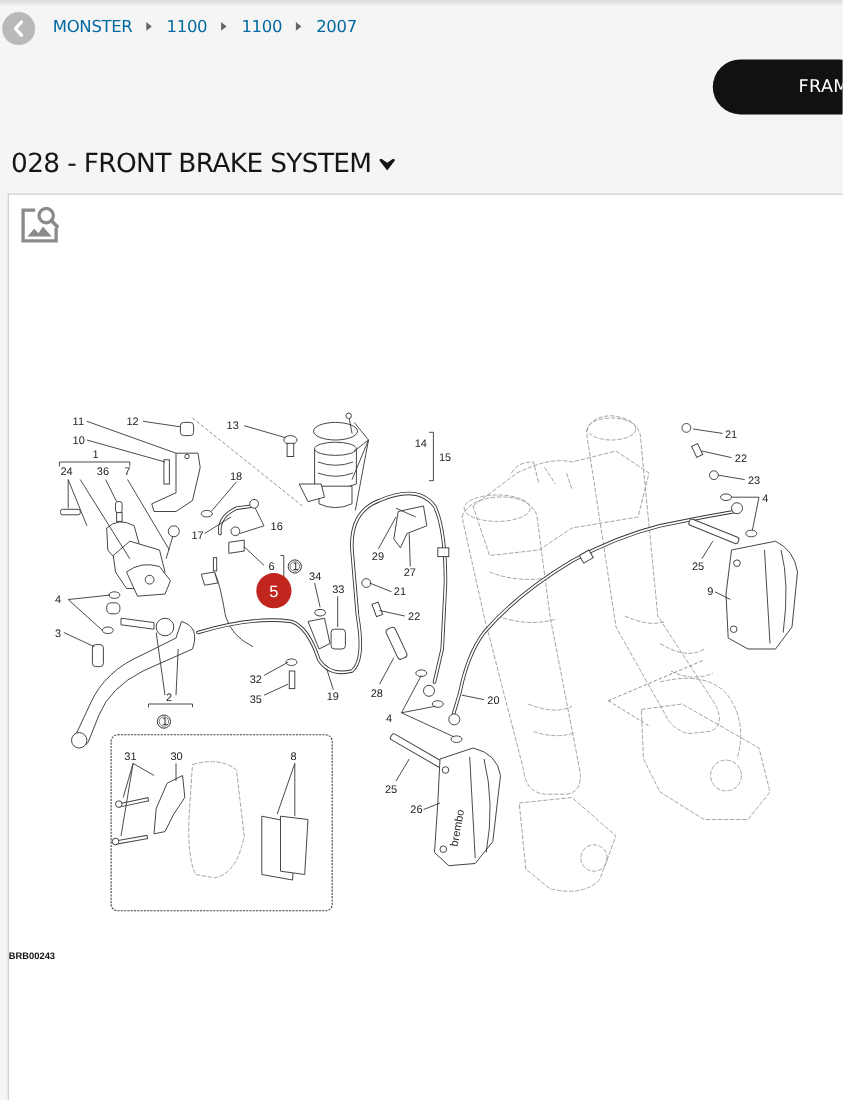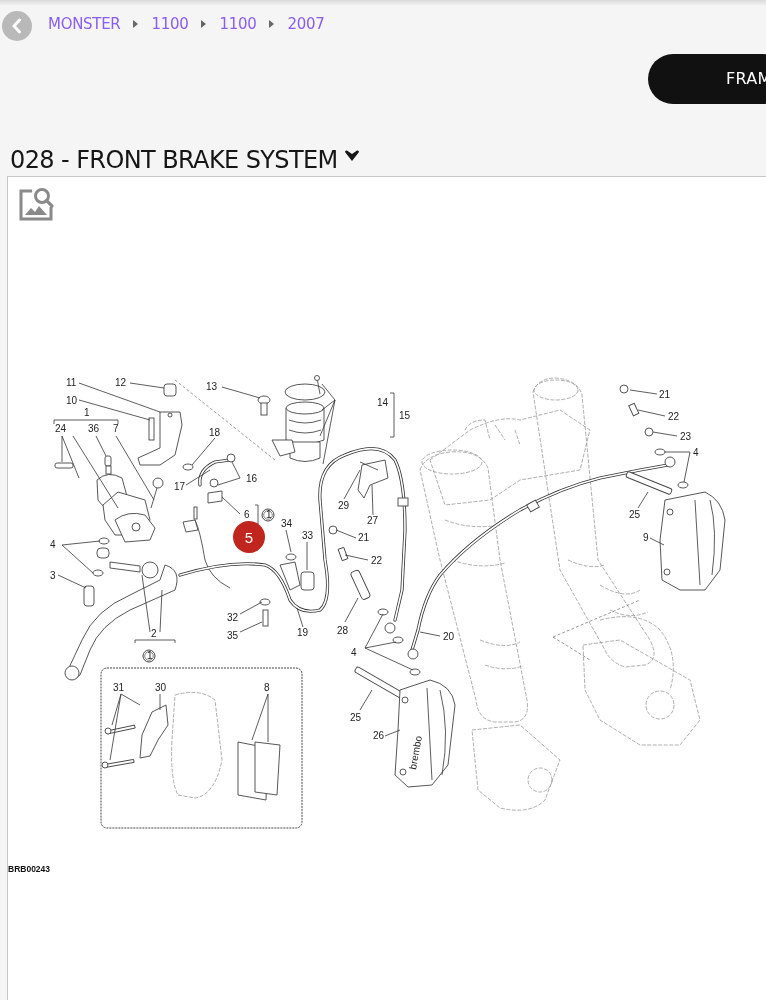--- a/index.html
+++ b/index.html
@@ -4,29 +4,29 @@
 <style>
   html, body { margin:0; padding:0; }
   body { width:766px; height:1000px; background:#f5f5f5; overflow:hidden; position:relative;
          font-family:"DejaVu Sans", sans-serif; color:#1a1a1a; }
   .topshadow { position:absolute; left:0; top:0; width:766px; height:6px;
                background:linear-gradient(#d9d9d9, rgba(245,245,245,0)); }
   .back-btn { position:absolute; left:2px; top:11px; width:30px; height:30px; border-radius:50%;
               background:#b9b9b9; display:flex; align-items:center; justify-content:center; cursor:pointer; }
   .breadcrumb { position:absolute; left:48px; top:15px; display:flex; align-items:center; font-size:15px;
                 letter-spacing:-0.3px; }
-  .crumb { color:#8b5cf6; cursor:pointer; }
+  .crumb { color:#0369a1; cursor:pointer; }
   .sep { display:inline-block; width:0; height:0; border-top:4px solid transparent; border-bottom:4px solid transparent;
          border-left:5px solid #666; margin:0 13px; }
   .frame-btn { position:absolute; left:648px; top:54px; width:140px; height:50px; background:#111;
                border-radius:25px; color:#fff; font-size:16px; line-height:50px; padding-left:78px;
                box-sizing:border-box; white-space:nowrap; cursor:pointer; letter-spacing:0.3px; }
   .frame-btn span { position:absolute; left:78px; }
   .title-row { position:absolute; left:10px; top:134px; display:flex; align-items:center; cursor:pointer; }
-  .title { font-size:24px; letter-spacing:-0.6px; color:#161616;margin-top:12px; }
+  .title { font-size:24px; letter-spacing:-0.6px; color:#161616; }
   .caret { margin-left:6px; margin-top:4px; }
   .diagram-box { position:absolute; left:7px; top:176px; width:770px; height:830px; background:#fff;
                  border:1px solid #c8c8c8; border-right:none; box-sizing:border-box; }
   .zoom-icon { position:absolute; left:10px; top:8px; cursor:pointer; }
   svg.drawing { position:absolute; left:0; top:0; }
   .lbl { font-family:"Liberation Sans", sans-serif; font-size:10px; fill:#222; }
   .code { font-family:"Liberation Sans", sans-serif; font-size:8.5px; font-weight:bold; fill:#111; }
   .ln { stroke:#333; stroke-width:0.8; fill:none; }
   .dash { stroke:#555; stroke-width:0.6; fill:none; stroke-dasharray:3 2; }
   .part { stroke:#444; stroke-width:0.9; fill:#fff; }

